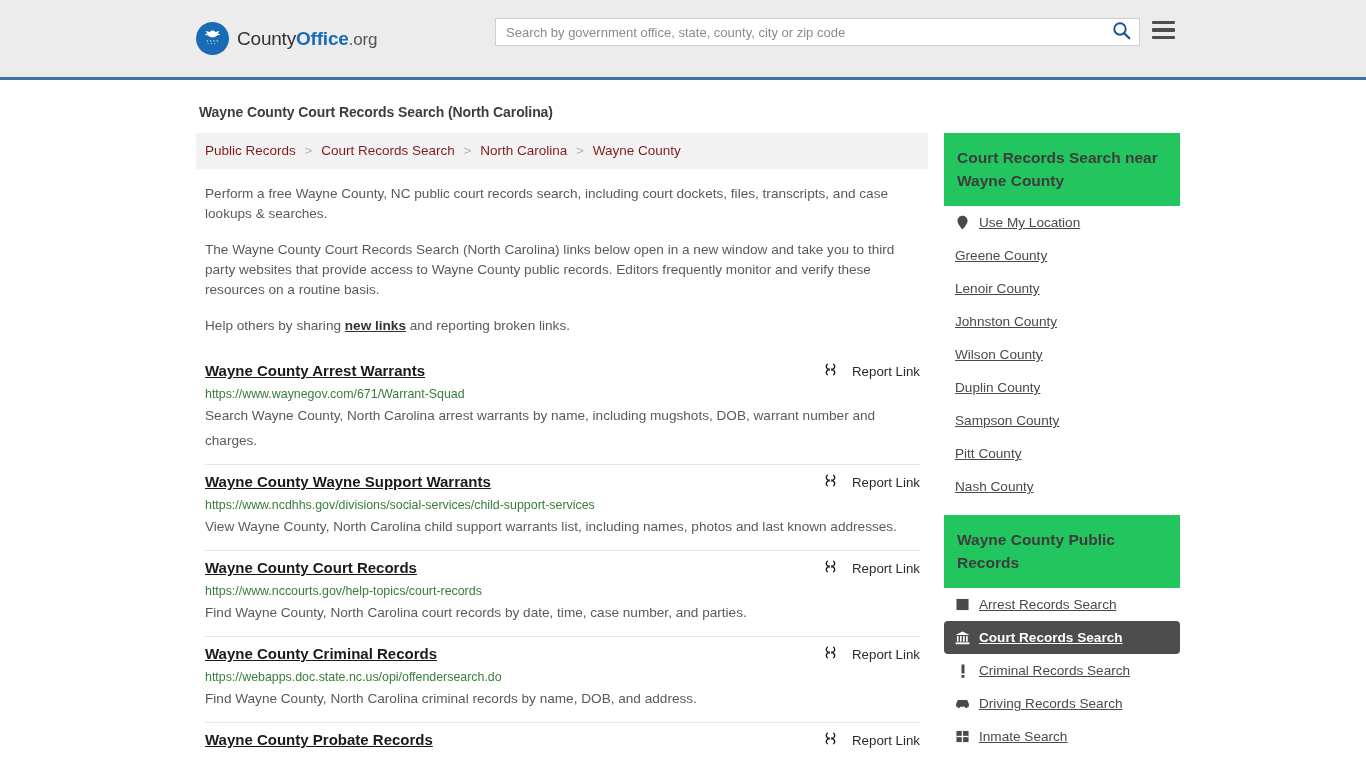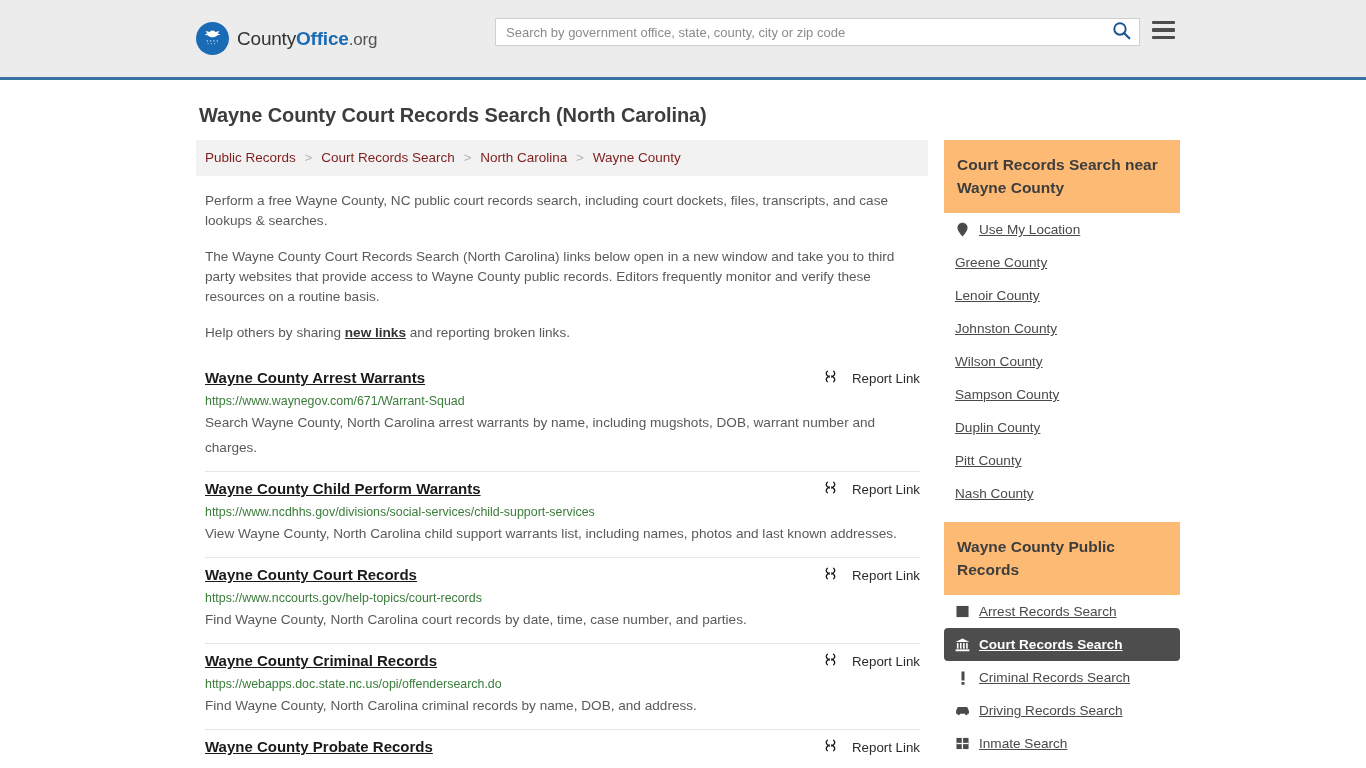--- a/index.html
+++ b/index.html
@@ -101,21 +101,21 @@
     border-radius: 1px;
   }
 
   
   .page {
     width: 1366px;
     padding: 0;
   }
   h1.page-title {
     margin: 24px 0 0 199px;
-    font-size: 20px;
+    font-size: 14px;
     font-weight: bold;
     color: #3d3d3d;
     letter-spacing: -0.1px;
   }
   .columns {
     display: flex;
     align-items: flex-start;
     margin-left: 196px;
     margin-top: 13px;
     gap: 16px;
@@ -197,21 +197,21 @@
   .result-desc {
     font-size: 13.6px;
     line-height: 25px;
     color: #5a5a5a;
     margin: 1px 0 0 0;
   }
 
   
   .side-box { margin-bottom: 12px; }
   .side-head {
-    background: #fdba74;
+    background: #22c55e;
     padding: 13px 14px 14px 13px;
     font-size: 15.5px;
     font-weight: bold;
     color: #3d3d3d;
     line-height: 23px;
   }
   .side-list { padding: 0; margin: 0; list-style: none; }
   .side-item {
     display: flex;
     align-items: flex-end;
@@ -318,21 +318,21 @@
               </span>
               <span class="report-link-label">Report Link</span>
             </div>
           </div>
           <a class="result-url" href="#">https://www.waynegov.com/671/Warrant-Squad</a>
           <p class="result-desc">Search Wayne County, North Carolina arrest warrants by name, including mugshots, DOB, warrant number and charges.</p>
         </div>
 
         <div class="result">
           <div class="result-head">
-            <a class="result-title" href="#">Wayne County Child Perform Warrants</a>
+            <a class="result-title" href="#">Wayne County Wayne Support Warrants</a>
             <div class="report-link">
               <span>
                 <svg width="17" height="17" viewBox="0 0 20 20" aria-hidden="true">
                   <path d="M6.4 3.8 a3.1 3.1 0 0 0 0 5.2 l2.1 1.6" stroke="#111" stroke-width="1.5" fill="none" stroke-linecap="round"></path>
                   <path d="M13.6 16.2 a3.1 3.1 0 0 0 0-5.2 l-2.1-1.6" stroke="#111" stroke-width="1.5" fill="none" stroke-linecap="round"></path>
                   <path d="M13.6 3.8 a3.1 3.1 0 0 1 0 5.2 l-2.1 1.6" stroke="#111" stroke-width="1.5" fill="none" stroke-linecap="round"></path>
                   <path d="M6.4 16.2 a3.1 3.1 0 0 1 0-5.2 l2.1-1.6" stroke="#111" stroke-width="1.5" fill="none" stroke-linecap="round"></path>
                 </svg>
               </span>
               <span class="report-link-label">Report Link</span>
@@ -419,24 +419,24 @@
           <li class="side-item no-icon">
             <a href="#">Lenoir County</a>
           </li>
           <li class="side-item no-icon">
             <a href="#">Johnston County</a>
           </li>
           <li class="side-item no-icon">
             <a href="#">Wilson County</a>
           </li>
           <li class="side-item no-icon">
+            <a href="#">Duplin County</a>
+          </li>
+          <li class="side-item no-icon">
             <a href="#">Sampson County</a>
-          </li>
-          <li class="side-item no-icon">
-            <a href="#">Duplin County</a>
           </li>
           <li class="side-item no-icon">
             <a href="#">Pitt County</a>
           </li>
           <li class="side-item no-icon">
             <a href="#">Nash County</a>
           </li>
         </ul>
       </div>
 

